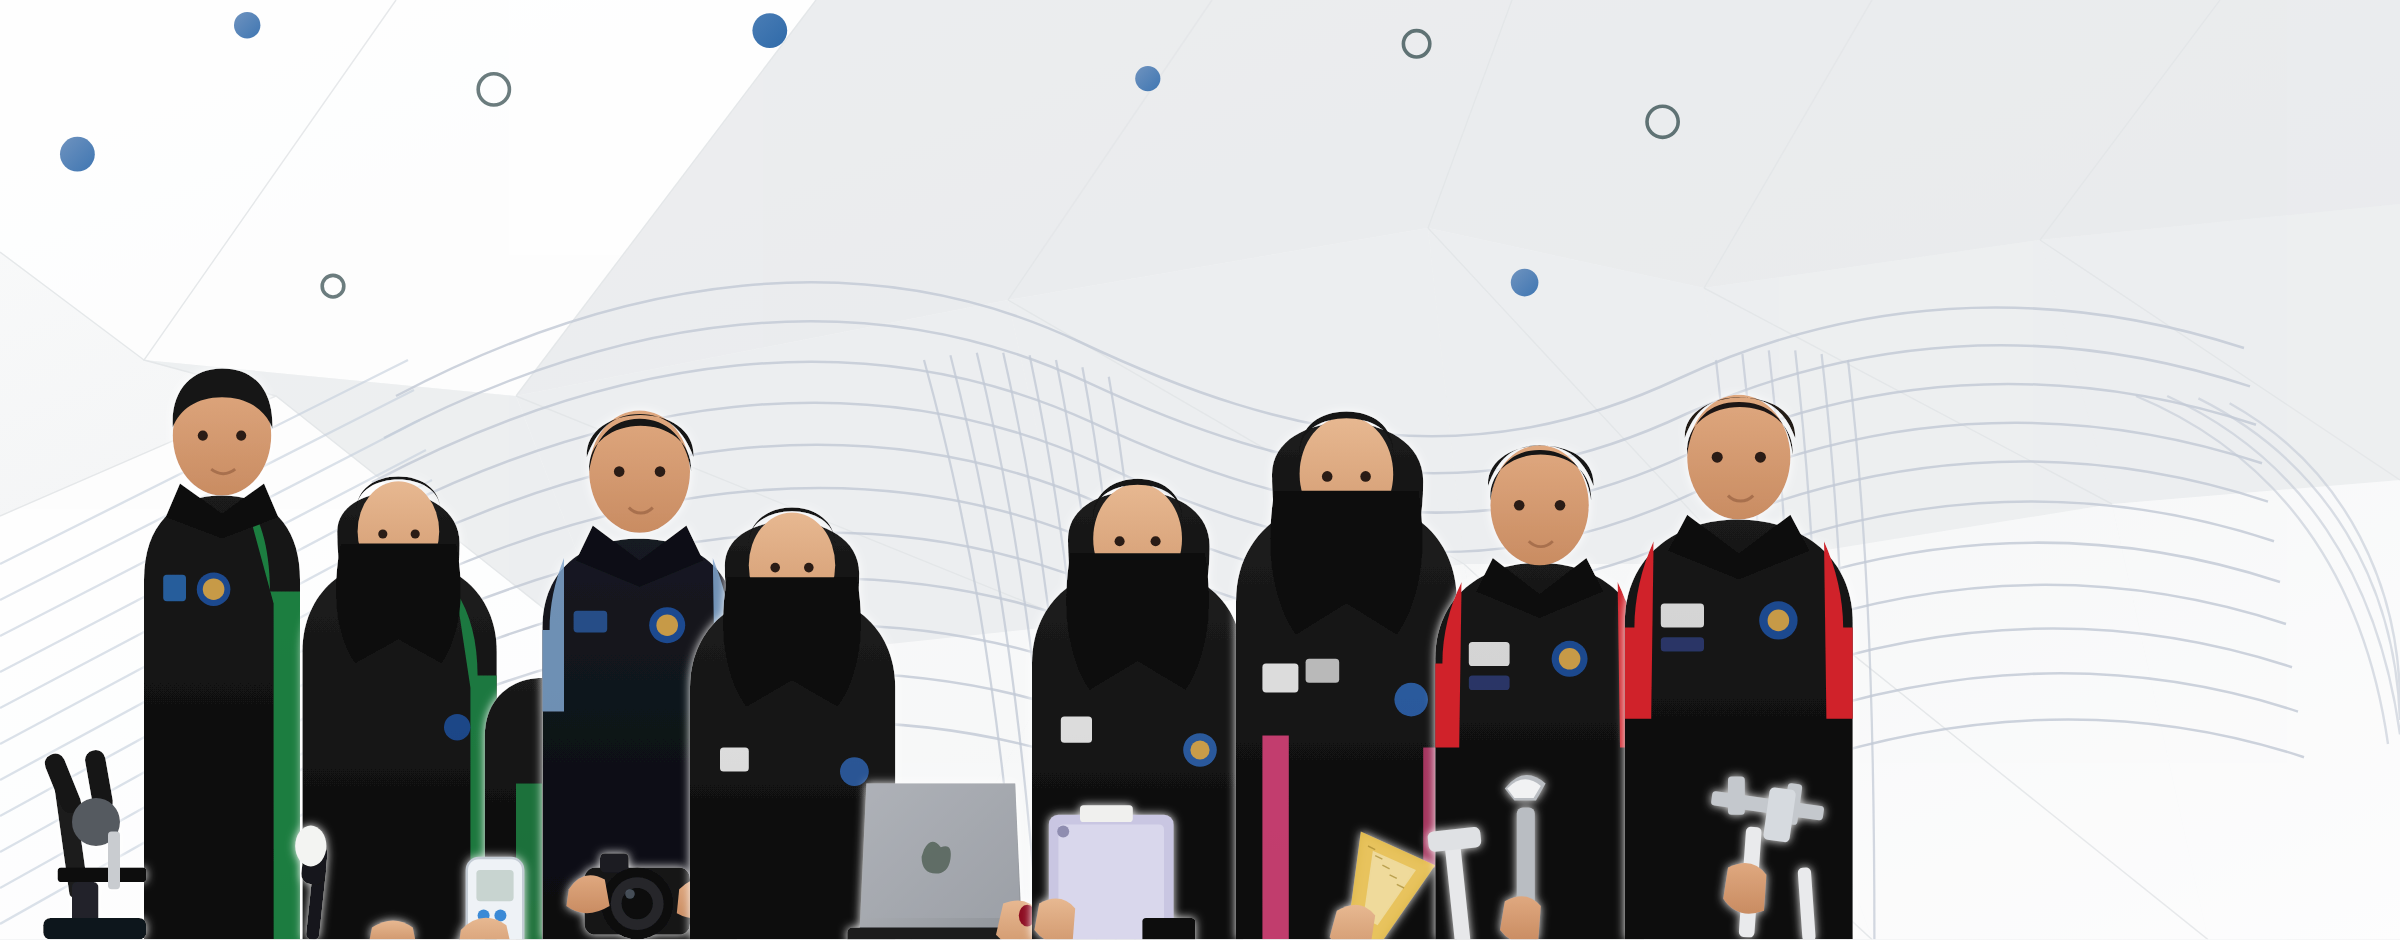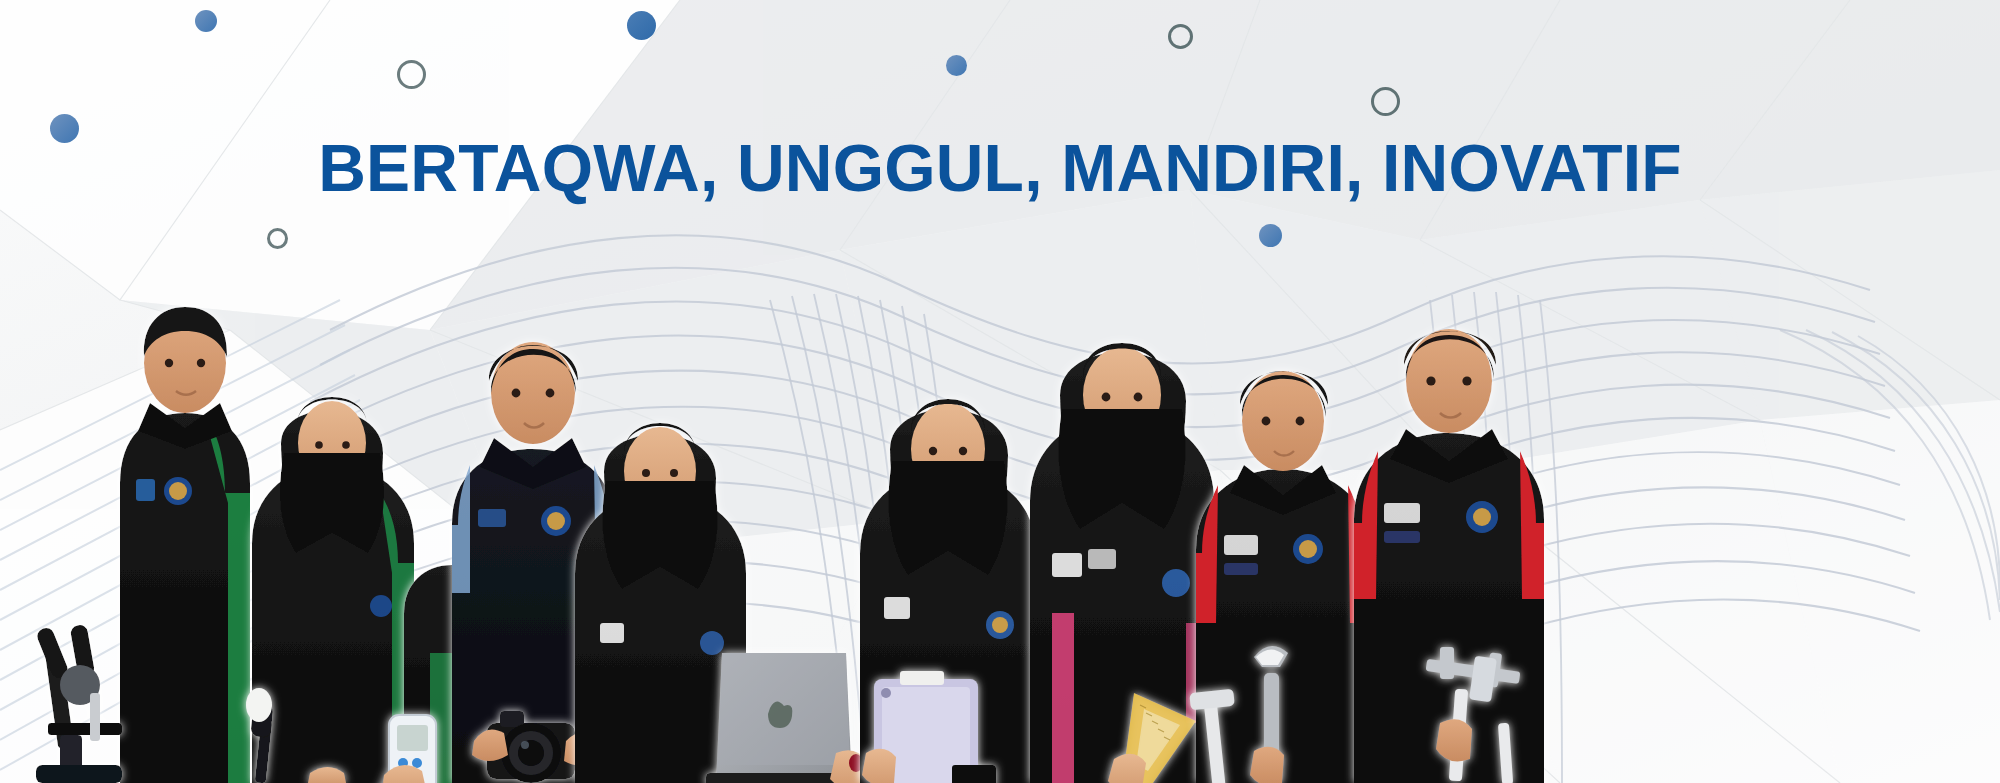--- a/index.html
+++ b/index.html
@@ -183,23 +183,20 @@
     <span class="dot" style="left:946px;  top:55px;  width:21px; height:21px; background:linear-gradient(135deg,#6f93bf,#3f76b2);"></span>
     <span class="dot" style="left:1259px; top:224px; width:23px; height:23px; background:linear-gradient(135deg,#6f93bf,#3f76b2);"></span>
     <span class="dot" style="left:165px;  top:684px; width:61px; height:61px; background:#1d4f85;"></span>
 
     <span class="ring" style="left:397px;  top:60px;  width:29px; height:29px; border:3px solid #6b7c7e;"></span>
     <span class="ring" style="left:267px;  top:228px; width:21px; height:21px; border:3px solid #6b7c7e;"></span>
     <span class="ring" style="left:1168px; top:24px;  width:25px; height:25px; border:3px solid #5f7274;"></span>
     <span class="ring" style="left:1371px; top:87px;  width:29px; height:29px; border:3px solid #5f7274;"></span>
   </div>
 
-  <div id="headline">
-    <span class="txt">BERTAQWA, UNGGUL, MANDIRI, INOVATIF</span>
-  </div>
 
   <div id="students">
     <svg viewBox="0 0 2000 530" preserveAspectRatio="none" aria-hidden="true">
       <defs>
         <linearGradient id="skin" x1="0" y1="0" x2="0" y2="1">
           <stop offset="0%" stop-color="#dfa87f"></stop>
             <stop offset="100%" stop-color="#c98c62"></stop>
         </linearGradient>
         <linearGradient id="skin2" x1="0" y1="0" x2="0" y2="1">
           <stop offset="0%" stop-color="#e7b891"></stop>

